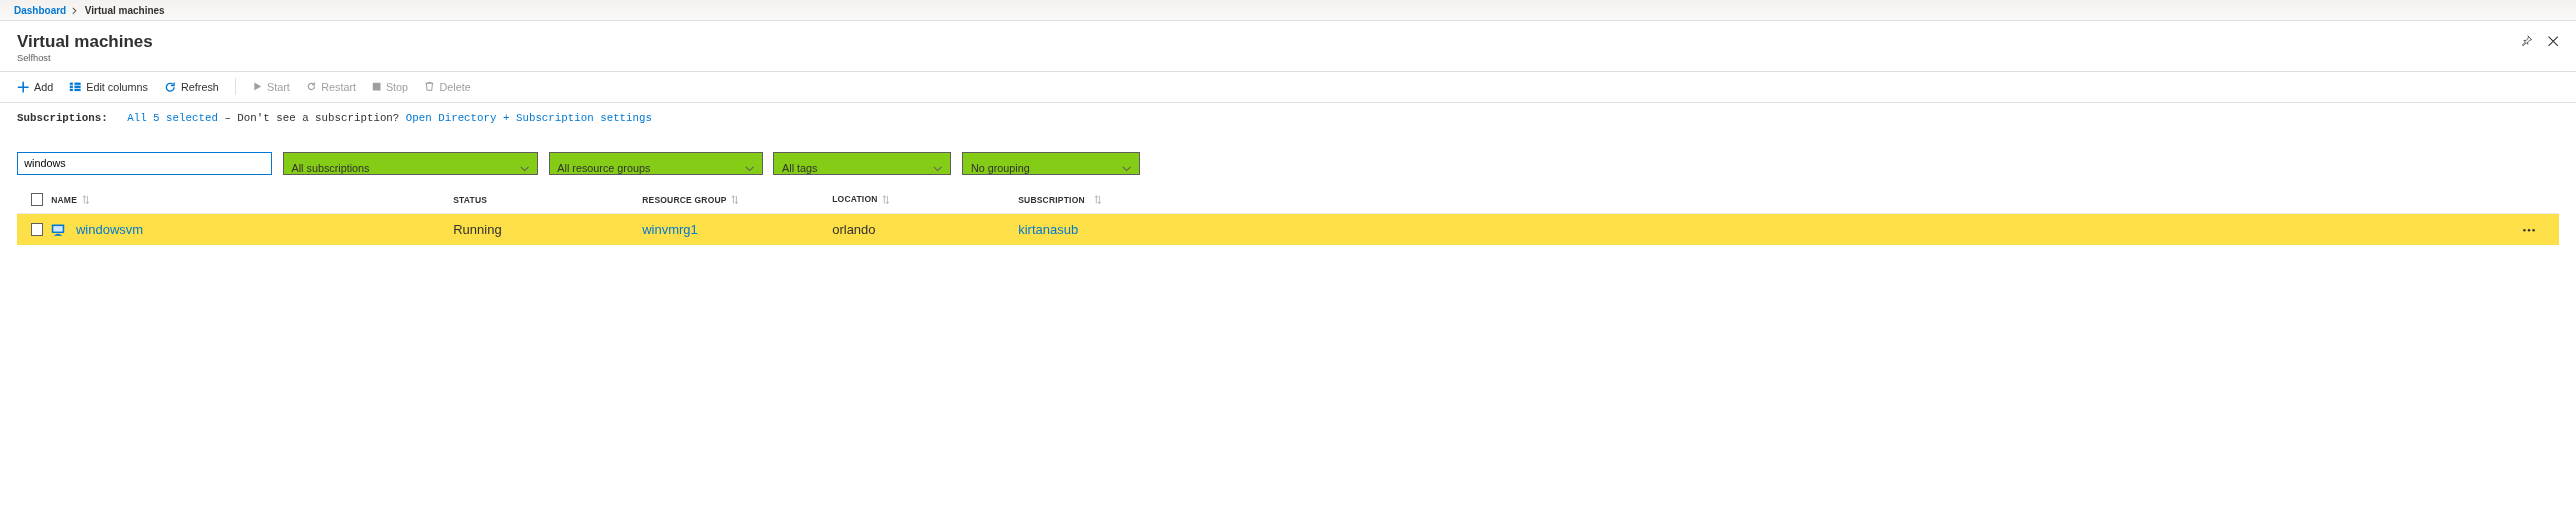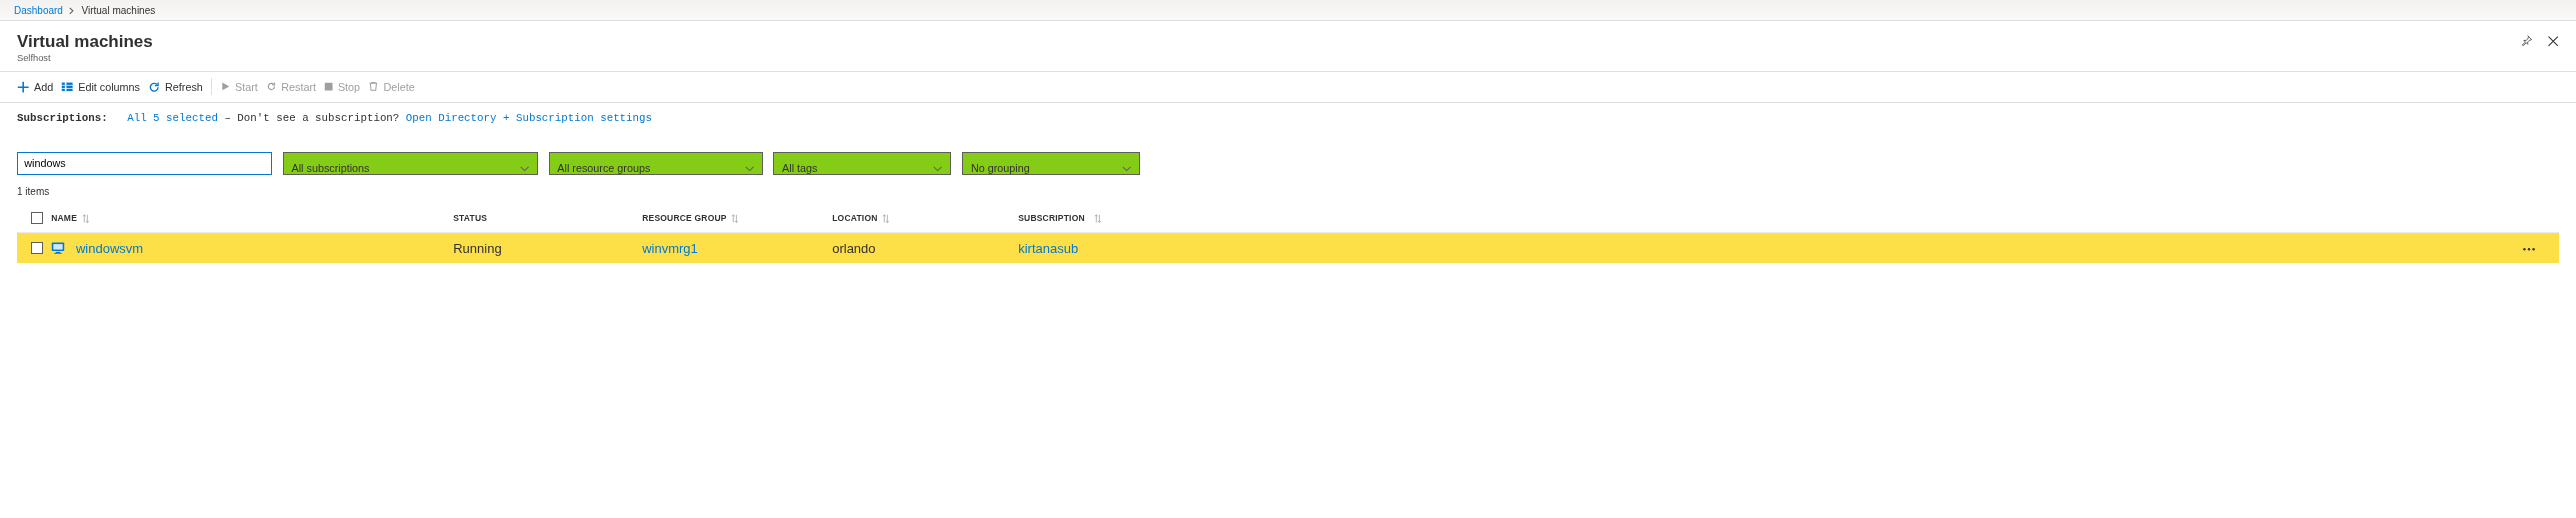--- a/index.html
+++ b/index.html
@@ -10,20 +10,21 @@
     background: #fff;
   }
   .breadcrumb-bar {
     background: linear-gradient(to bottom, #f3f2f1, #faf9f8);
     border-bottom: 0.8px solid #e1dfdd;
     padding: 4.6px 14px;
     display: flex;
     align-items: center;
     gap: 6.2px;
     font-size: 10px;
+    font-weight: bold;
   }
   .breadcrumb-bar a { color: #0078d4; text-decoration: none; cursor: pointer; }
   .breadcrumb-bar .sep { color: #605e5c; }
   .breadcrumb-bar .current { color: #323130; }
 
   .blade-header {
     padding: 10.8px 17px 7.7px 17px;
     border-bottom: 0.8px solid #e1dfdd;
     display: flex;
     align-items: flex-start;
@@ -31,21 +32,21 @@
   .blade-header .titles { flex: 1; }
   .blade-header h1 { font-size: 17px; font-weight: 600; color: #323130; margin-bottom: 1.5px; }
   .blade-header .scope { font-size: 9.3px; color: #605e5c; }
   .blade-header .hdr-icons { display: flex; gap: 14px; align-items: center; padding-top: 3.1px; }
   .hdr-icon-btn { cursor: pointer; color: #323130; }
   .hdr-icon-btn svg { display:block; }
 
   .toolbar {
     display: flex;
     align-items: center;
-    gap: 8px;
+    gap: 16px;
     padding: 6.2px 17px;
     border-bottom: 0.8px solid #e1dfdd;
   }
   .tool-btn {
     display: flex;
     align-items: center;
     gap: 4.6px;
     font-size: 10.8px;
     color: #323130;
     cursor: pointer;
@@ -246,21 +247,20 @@
           </svg></span>
     </div>
     <div class="dropdown dd-group">
       <span>No grouping</span>
       <span class="chev-down"><svg width="9.3" height="6.2" viewBox="0 0 12 8">
             <path d="M1 1l5 5 5-5" stroke="#605e5c" stroke-width="1.3" fill="none"></path>
           </svg></span>
     </div>
   </div>
 
-  <div class="count">1 items</div>
 
   <div class="grid">
     <div class="grid-header">
       <div class="col-check">
           <div class="checkbox"></div>
         </div>
       <div class="col-name">
         <span>NAME</span>
         <span class="sort-icon"><svg width="7.7" height="9.3" viewBox="0 0 10 12">
               <path d="M3 1v10M3 1l-2 2M3 1l2 2M7 11V1M7 11l-2-2M7 11l2-2" stroke="#a19f9d" stroke-width="1" fill="none"></path>

